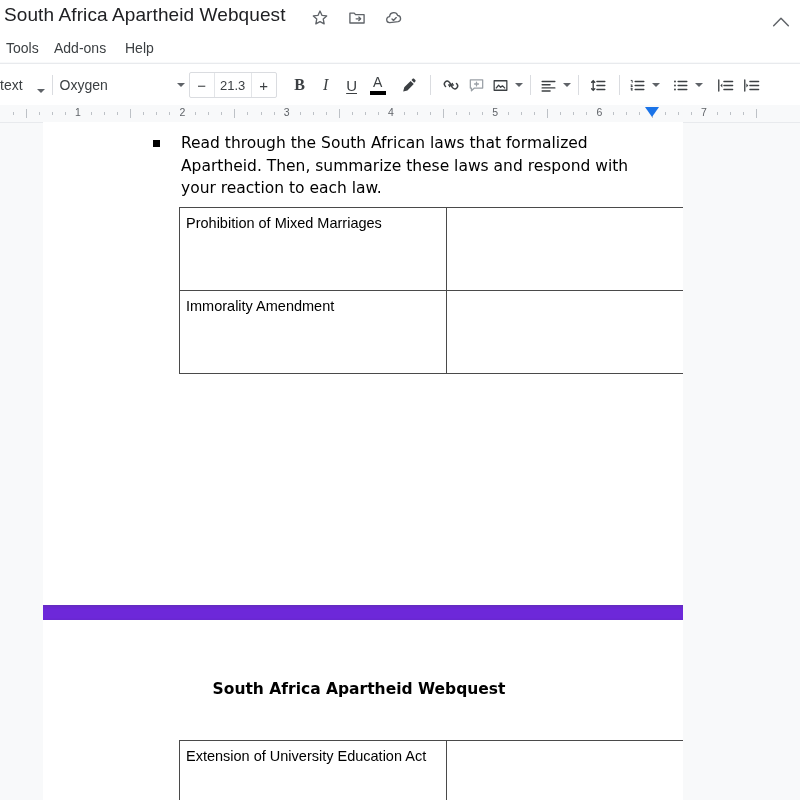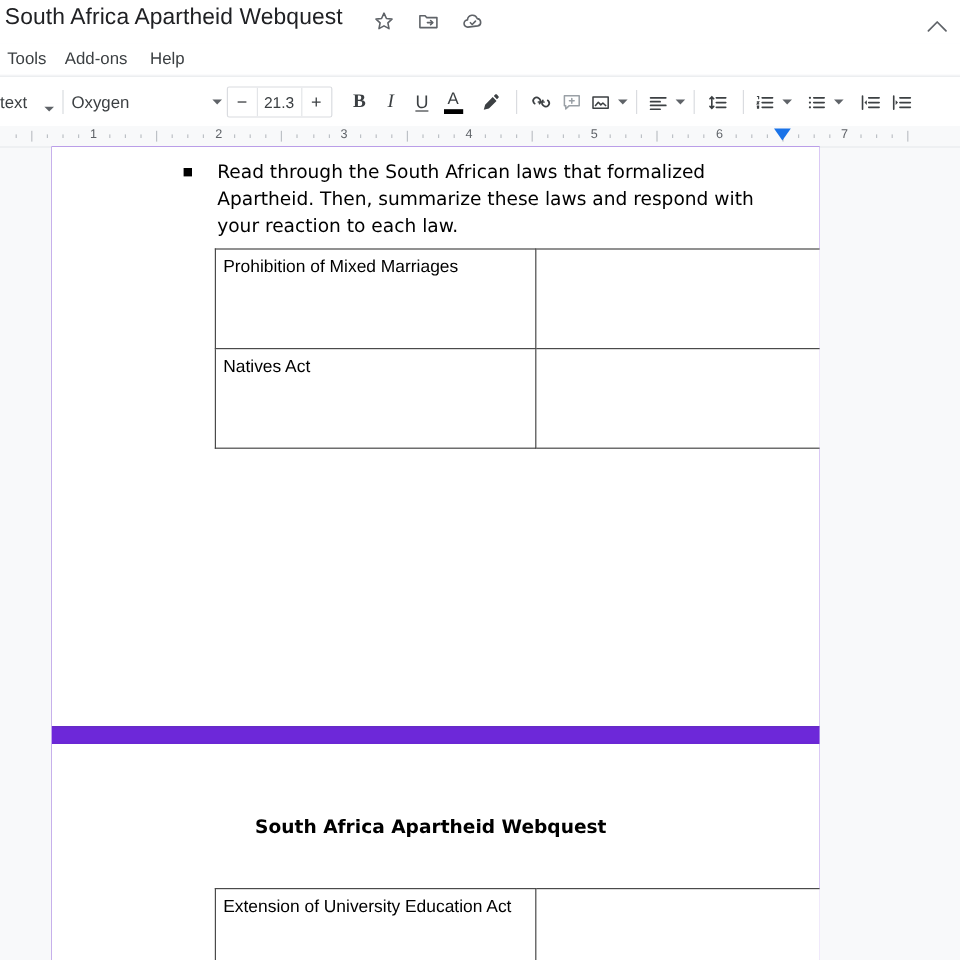--- a/index.html
+++ b/index.html
@@ -564,21 +564,21 @@
         <div class="bullet-text">Read through the South African laws that formalized Apartheid. Then, summarize these laws and respond with your reaction to each law.</div>
       </div>
 
       <table class="doc-table t1">
         <tbody>
             <tr>
           <td class="c1">Prohibition of Mixed Marriages</td>
           <td class="c2"></td>
         </tr>
         <tr>
-          <td class="c1">Natives Act</td>
+          <td class="c1">Immorality Amendment</td>
           <td class="c2"></td>
         </tr>
       </tbody>
         </table>
 
     </div>
 
     <div class="page page2">
 
       <div class="page2-heading">South Africa Apartheid Webquest</div>

